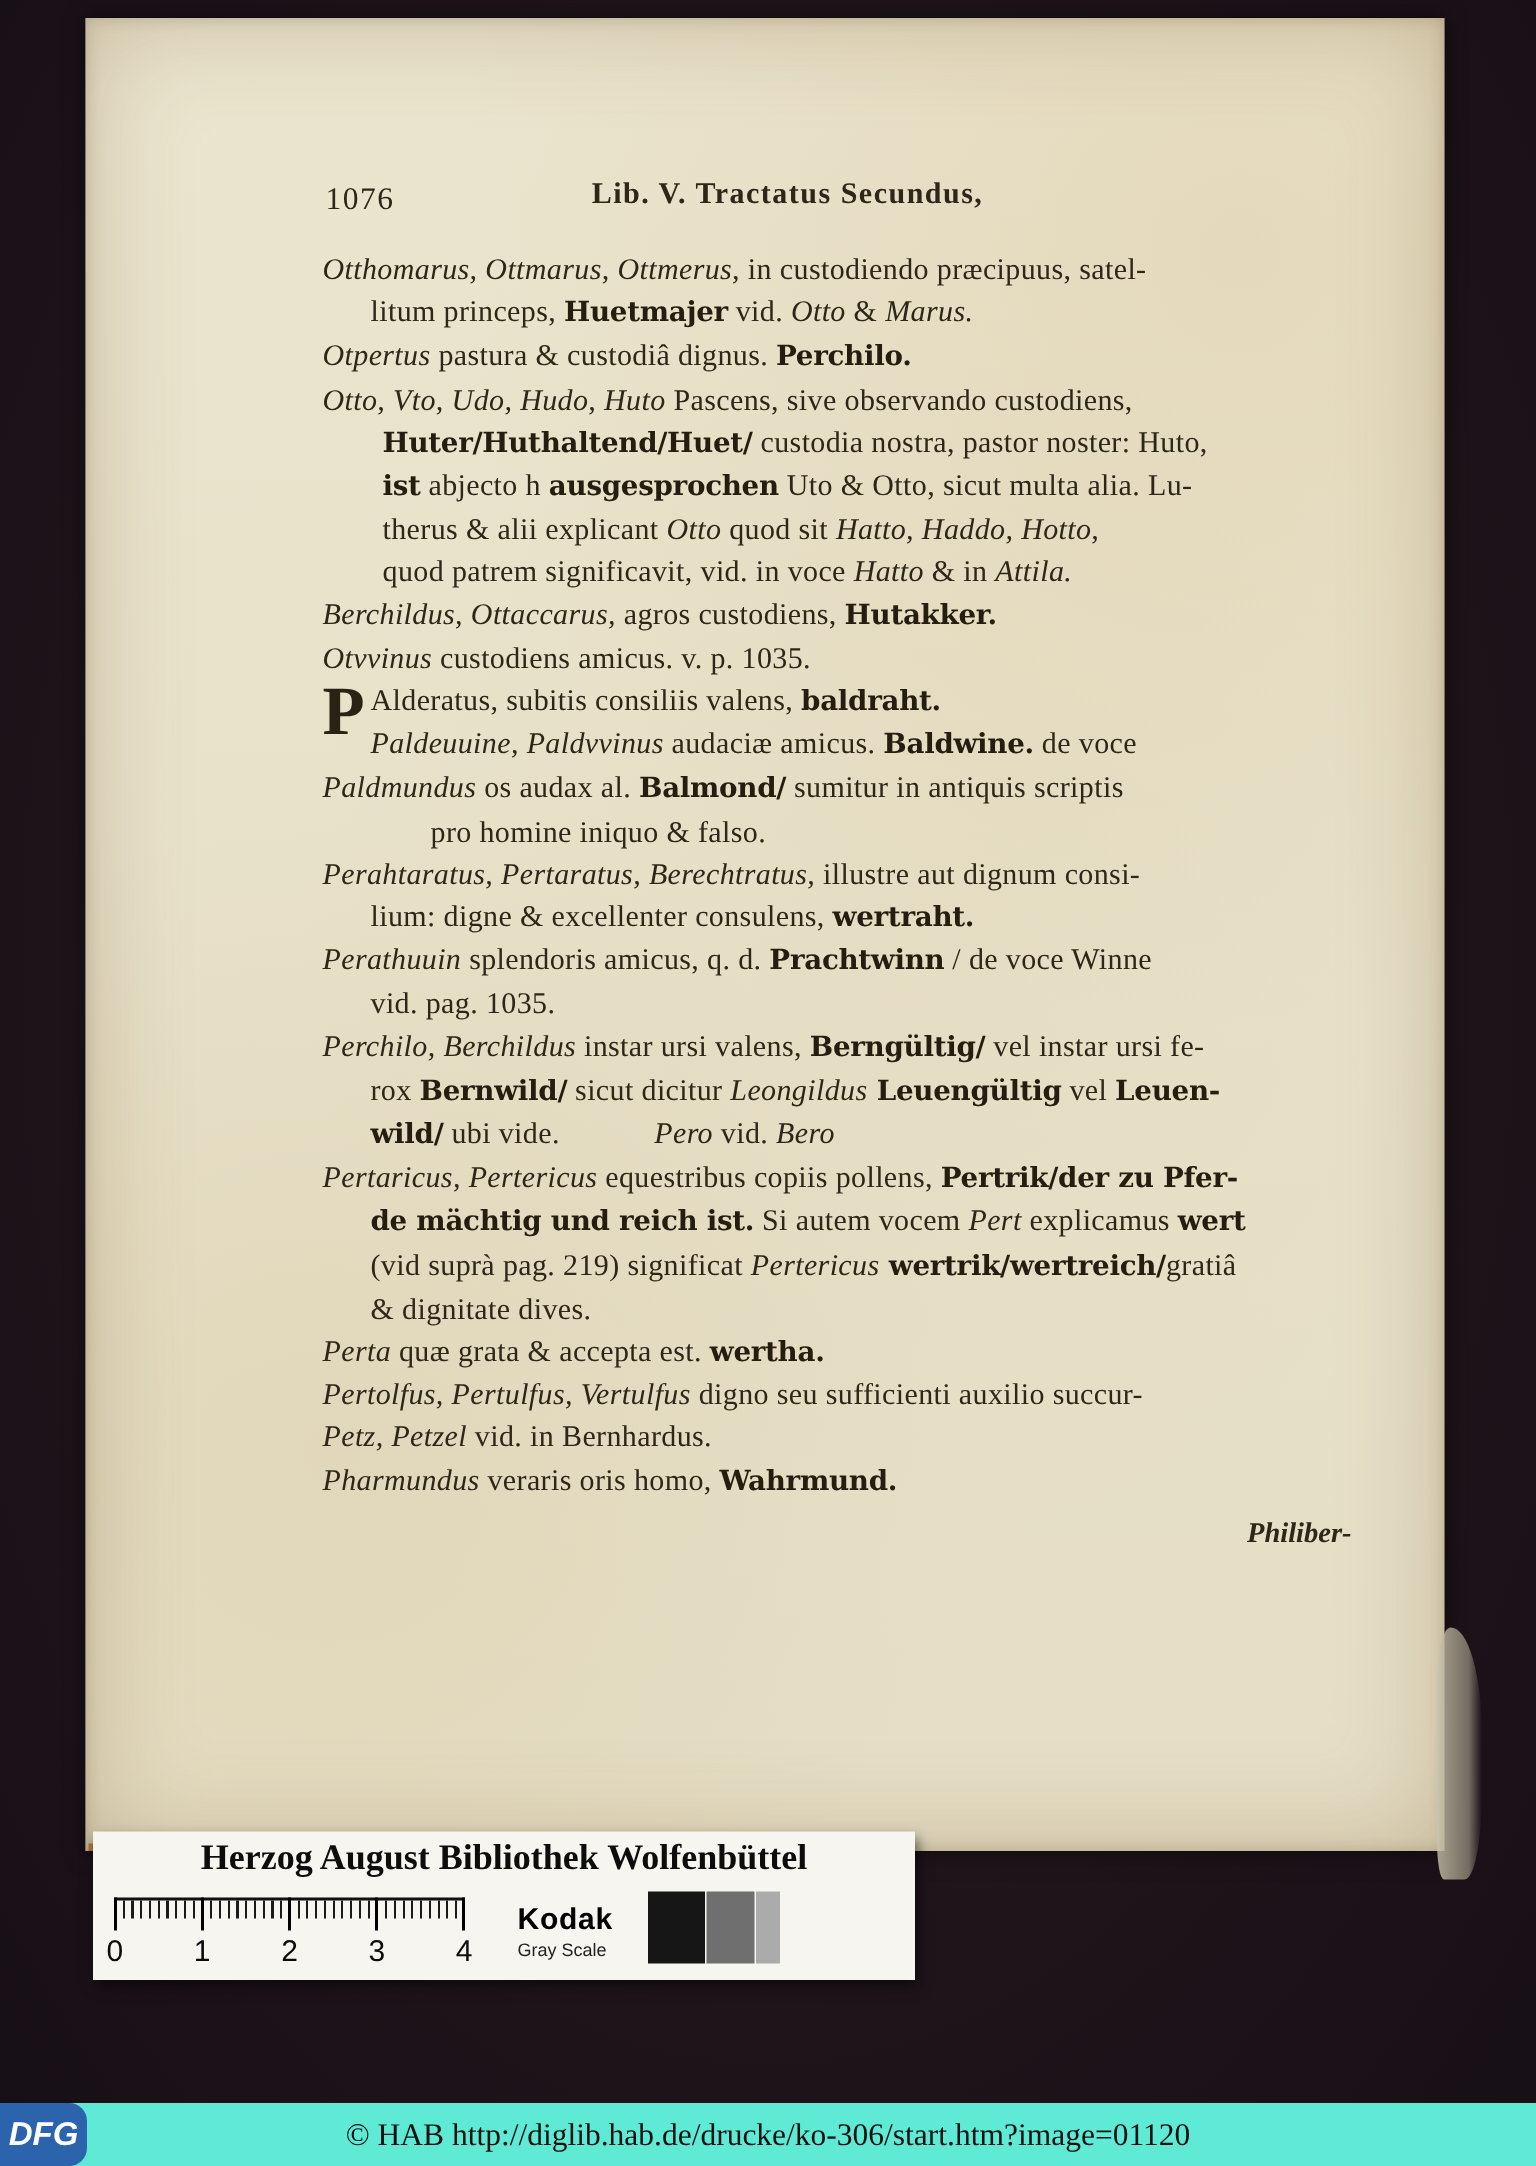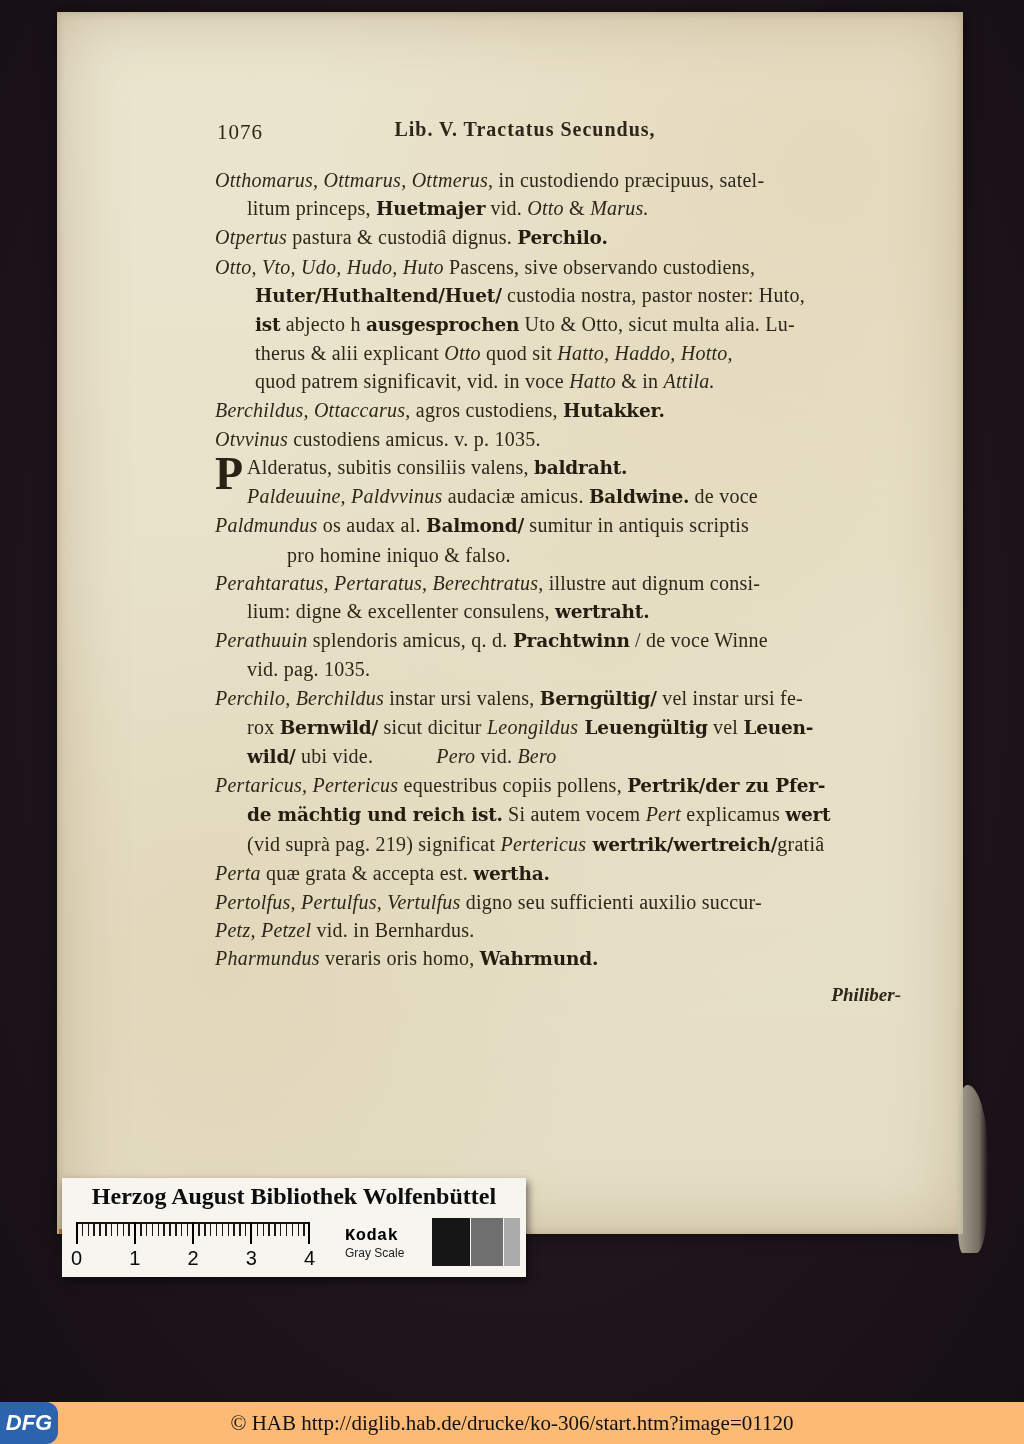--- a/index.html
+++ b/index.html
@@ -71,21 +71,21 @@
     position:absolute; left:0; top:-2px;
     font-size:46px; line-height:1; font-weight:600; color:#2a2315;
   }
   .catchword {
     margin-top:10px; text-align:right; padding-right:30px;
     font-style:italic; font-weight:600; font-size:19px;
   }
 
   
   .ruler-card {
-    position:absolute; left:62px; top:1178px; width:464px; height:99px;
+    position:absolute; left:62px; top:1221px; width:548px; height:99px;
     background:#f6f5f0;
     box-shadow: 2px 4px 8px rgba(0,0,0,.55);
   }
   .card-title {
     margin-top:5px; text-align:center;
     font-family:"Liberation Serif", serif;
     font-weight:700; font-size:24px; color:#0d0d0d;
   }
   .ruler { position:absolute; left:14px; top:44px; width:250px; height:50px; }
   .ticks-mm {
@@ -97,37 +97,37 @@
     position:absolute; left:0; top:0; width:236px; height:22px;
     background:repeating-linear-gradient(90deg, #000 0 2px, transparent 2px 58px);
   }
   .tick-labels {
     position:absolute; left:-5px; top:25px; width:244px;
     display:flex; justify-content:space-between;
     font-family:"Liberation Sans", sans-serif; font-size:20px; color:#0b0b0b;
   }
   .kodak { position:absolute; left:283px; top:48px; text-align:left; }
   .kodak-name {
-    font-family:Liberation Mono, monospace;
-    font-weight:700; font-size:17px; color:#000; letter-spacing:.5px;
+    font-family:Liberation Sans, sans-serif;
+    font-weight:700; font-size:20px; color:#000; letter-spacing:.5px;
   }
   .kodak-sub {
     font-family:"Liberation Sans", sans-serif;
     font-size:12px; color:#222; margin-top:1px;
   }
   .gray-patches {
     position:absolute; left:370px; top:40px; height:48px;
     display:flex; gap:1px;
   }
   .gray-patches > div { height:48px; }
 
   
   .footer-bar {
     position:absolute; left:0; top:1402px; width:1024px; height:42px;
-    background:#fdba74; display:flex; align-items:center;
+    background:#5eead4; display:flex; align-items:center;
   }
   .dfg-logo {
     width:58px; height:42px; flex:0 0 auto;
     background:#2b63ad; color:#ffffff;
     display:flex; align-items:center; justify-content:center;
     font-family:"Liberation Sans", sans-serif;
     font-weight:700; font-style:italic; font-size:22px;
     border-radius:0 12px 12px 0;
   }
   .credit-line {
@@ -163,20 +163,21 @@
         <div class="tline ind0"><span class="s-i">Perahtaratus, Pertaratus, Berechtratus,</span><span class="s-r"> illustre aut dignum consi-</span></div>
         <div class="tline ind1"><span class="s-r">lium: digne &amp; excellenter consulens, </span><span class="s-f">wertraht.</span></div>
         <div class="tline ind0"><span class="s-i">Perathuuin</span><span class="s-r"> splendoris amicus, q. d. </span><span class="s-f">Prachtwinn</span><span class="s-r"> / de voce Winne</span></div>
         <div class="tline ind1"><span class="s-r">vid. pag. 1035.</span></div>
         <div class="tline ind0"><span class="s-i">Perchilo, Berchildus</span><span class="s-r"> instar ursi valens, </span><span class="s-f">Berngültig/</span><span class="s-r"> vel instar ursi fe-</span></div>
         <div class="tline ind1"><span class="s-r">rox </span><span class="s-f">Bernwild/</span><span class="s-r"> sicut dicitur </span><span class="s-i">Leongildus</span><span class="s-f"> Leuengültig</span><span class="s-r"> vel </span><span class="s-f">Leuen-</span></div>
         <div class="tline ind1"><span class="s-f">wild/</span><span class="s-r"> ubi vide.&nbsp;&nbsp;&nbsp;&nbsp;&nbsp;&nbsp;&nbsp;&nbsp;&nbsp;&nbsp;&nbsp;&nbsp;</span><span class="s-i">Pero</span><span class="s-r"> vid. </span><span class="s-i">Bero</span></div>
         <div class="tline ind0"><span class="s-i">Pertaricus, Pertericus</span><span class="s-r"> equestribus copiis pollens, </span><span class="s-f">Pertrik/der zu Pfer-</span></div>
         <div class="tline ind1"><span class="s-f">de mächtig und reich ist.</span><span class="s-r"> Si autem vocem </span><span class="s-i">Pert</span><span class="s-r"> explicamus </span><span class="s-f">wert</span></div>
         <div class="tline ind1"><span class="s-r">(vid suprà pag. 219) significat </span><span class="s-i">Pertericus</span><span class="s-f"> wertrik/wertreich/</span><span class="s-r">gratiâ</span></div>
+        <div class="tline ind1"><span class="s-r">&amp; dignitate dives.</span></div>
         <div class="tline ind0"><span class="s-i">Perta</span><span class="s-r"> quæ grata &amp; accepta est. </span><span class="s-f">wertha.</span></div>
         <div class="tline ind0"><span class="s-i">Pertolfus, Pertulfus, Vertulfus</span><span class="s-r"> digno seu sufficienti auxilio succur-</span></div>
         <div class="tline ind0"><span class="s-i">Petz, Petzel</span><span class="s-r"> vid. in Bernhardus.</span></div>
         <div class="tline ind0"><span class="s-i">Pharmundus</span><span class="s-r"> veraris oris homo, </span><span class="s-f">Wahrmund.</span></div>
       </div>
     <div class="catchword">Philiber-</div>
   </div>
   <div class="page-edge-bottom"></div>
 </div>
 <div class="page-curl"></div>

